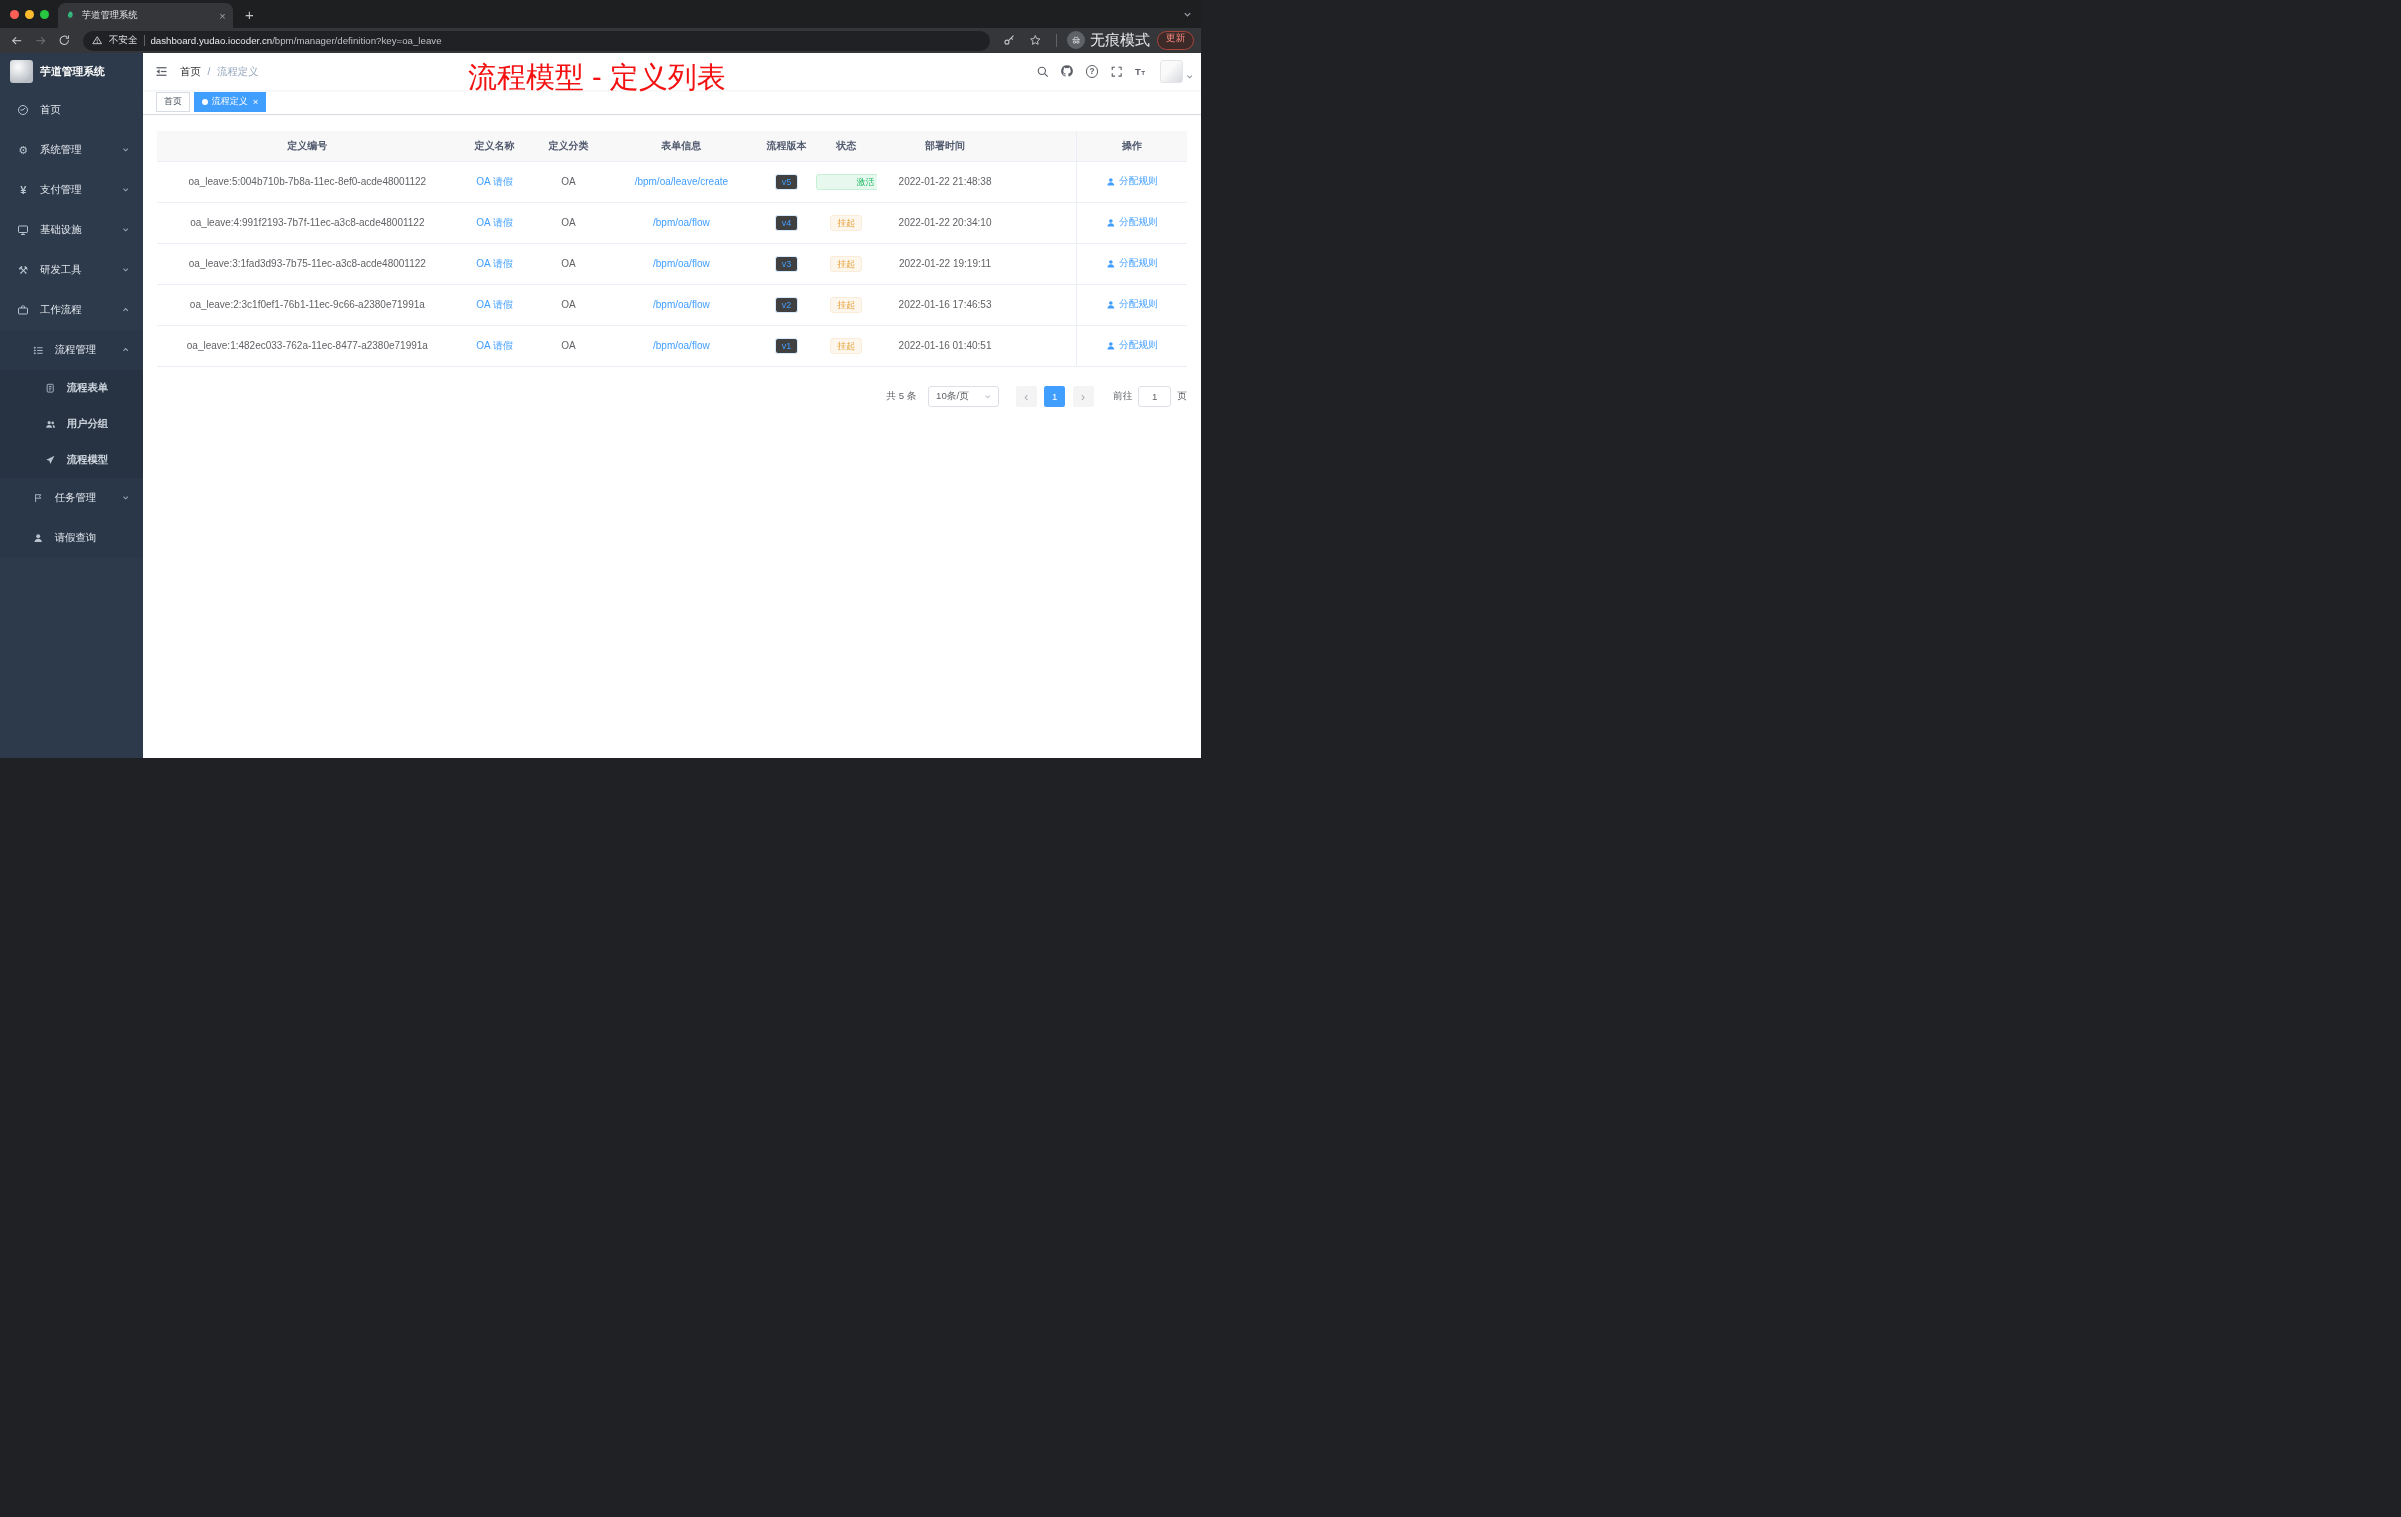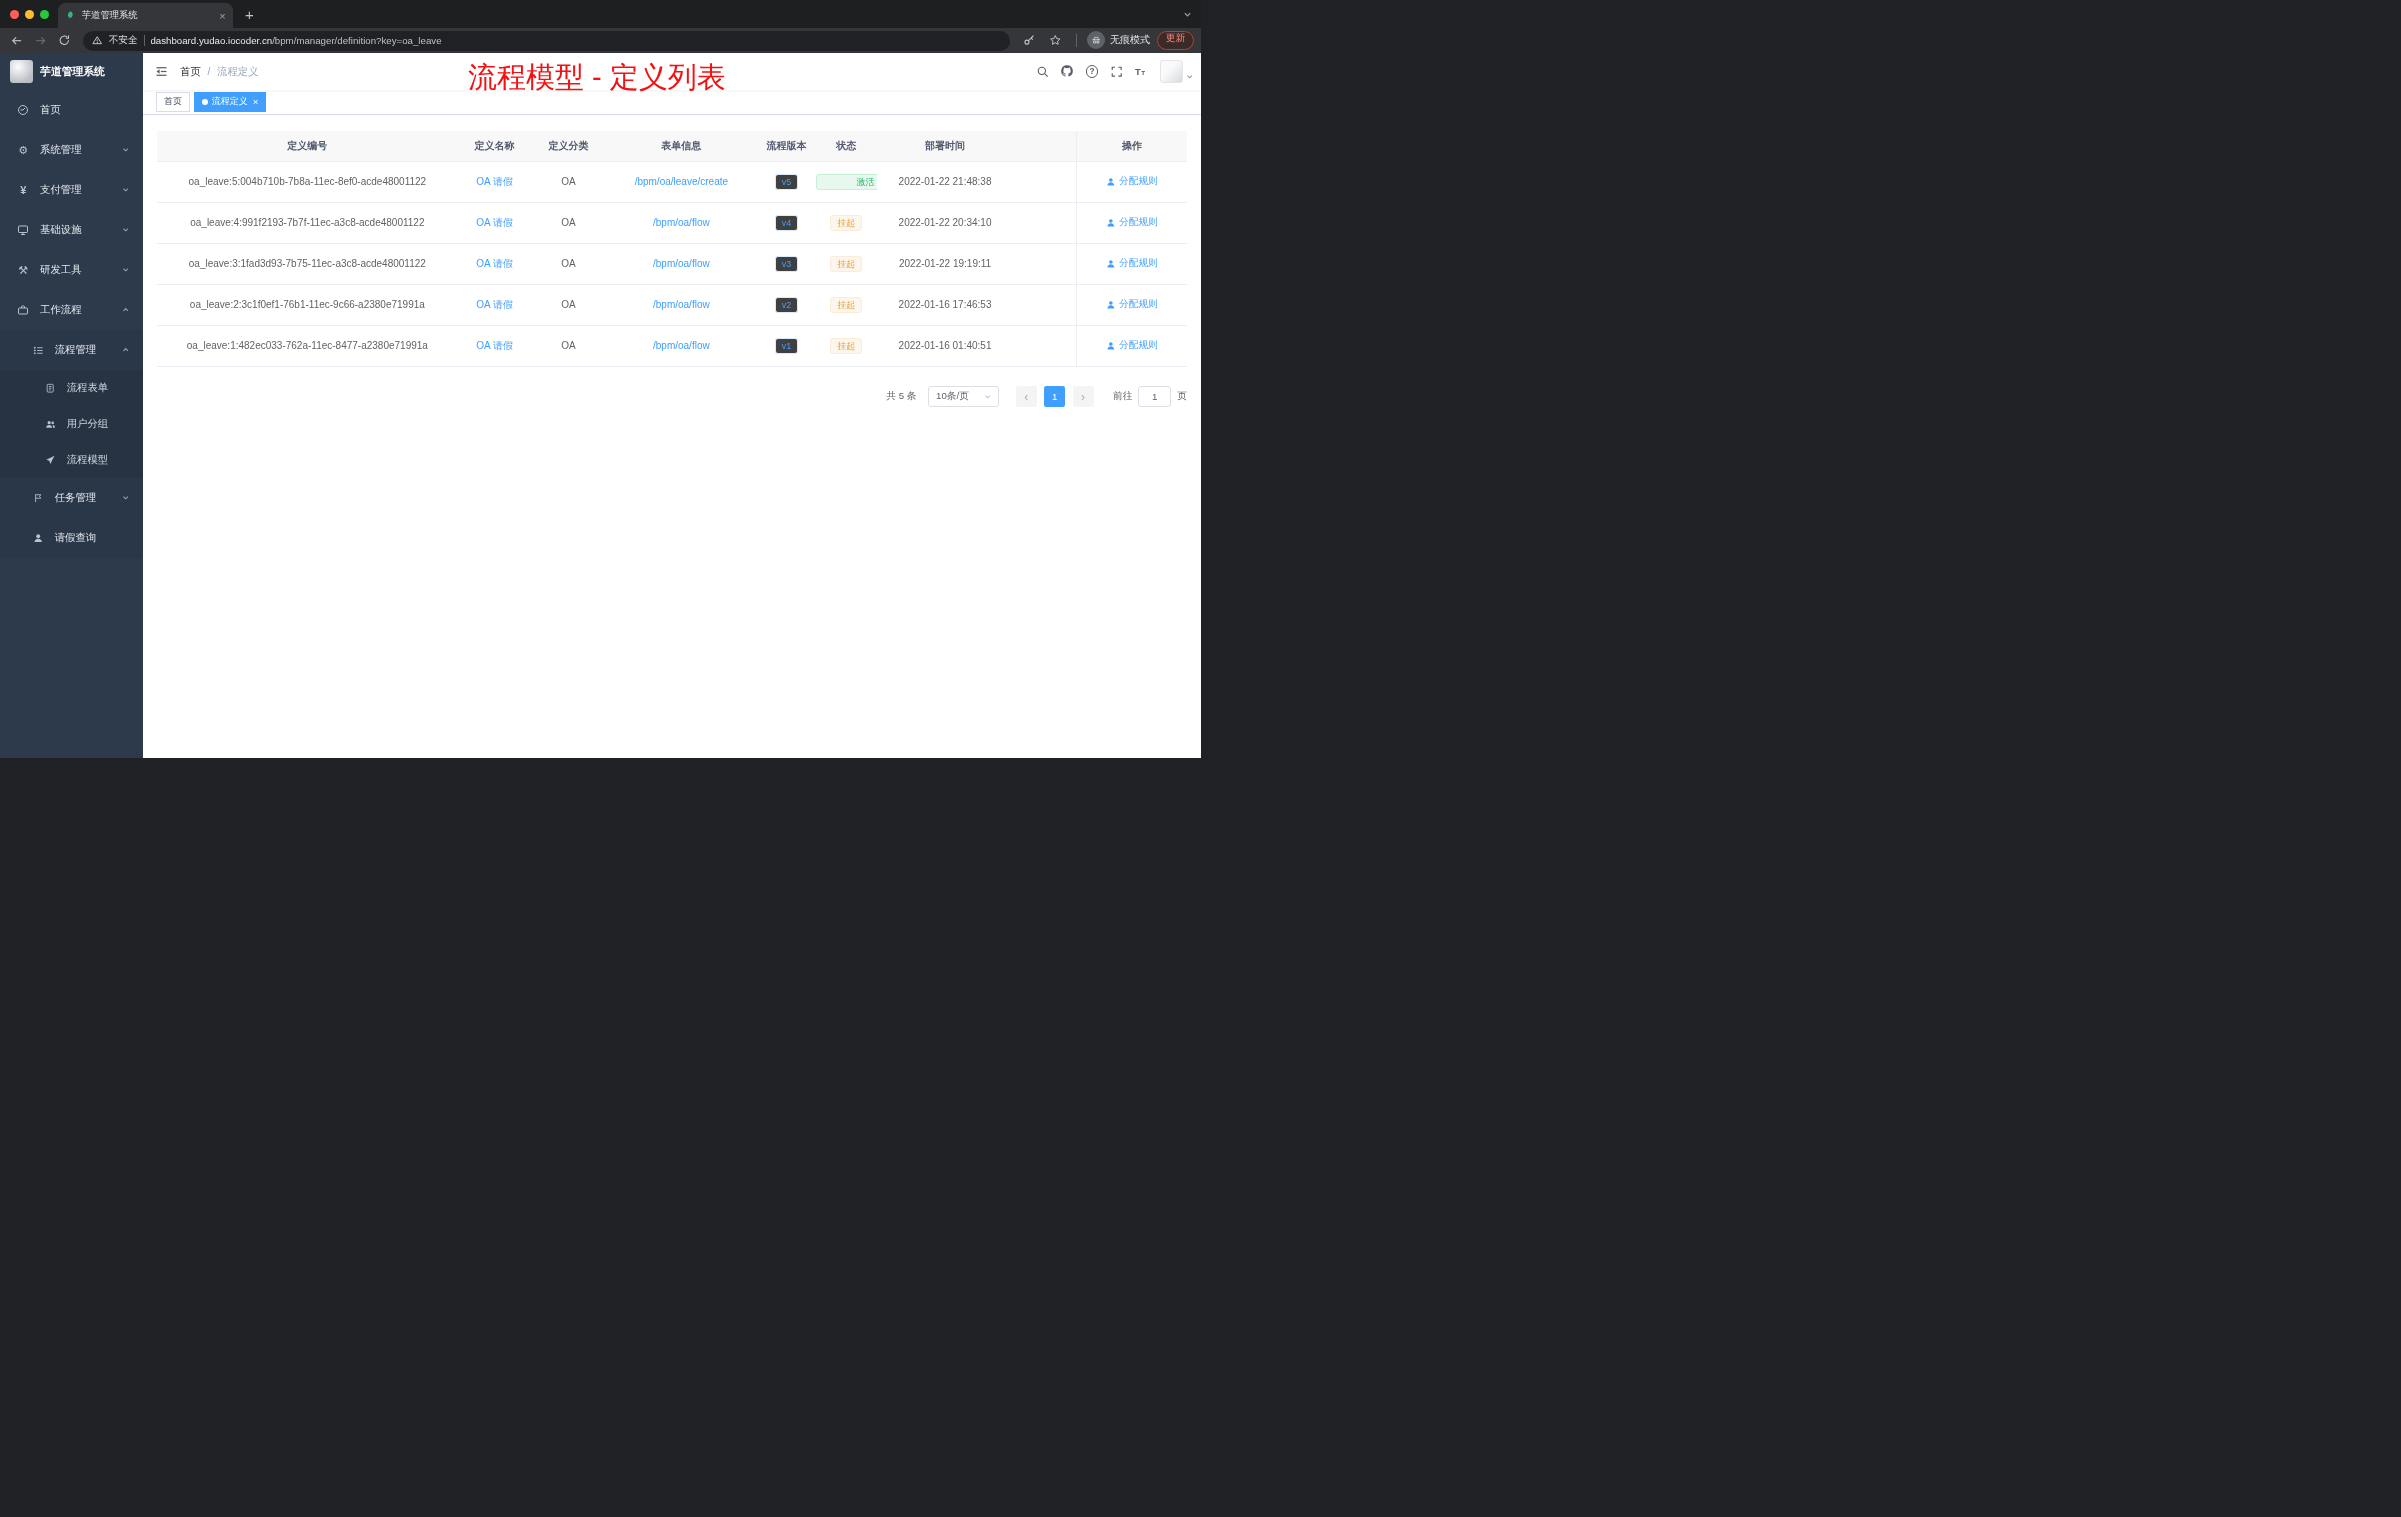--- a/index.html
+++ b/index.html
@@ -24,36 +24,36 @@
   .tb-ic{width:19.3px;height:19.3px;display:flex;align-items:center;justify-content:center;color:#c6c9cc;border-radius:50%;}
   .tb-ic.dim{color:#696d71;}
   .omnibox{flex:1;height:20px;background:#202124;border-radius:10.4px;display:flex;align-items:center;
            padding:0 9px;gap:6px;color:#e8eaed;font-size:9.7px;margin:0 4.5px;}
   .omni-div{width:0.7px;height:10.4px;background:#5f6368;}
   .url-host{color:#e8eaed;}
   .url-path{color:#bdc1c6;}
   .sec-label{color:#dadce0;}
   .tb-right{display:flex;align-items:center;gap:7.4px;}
   .v-div{width:0.7px;height:13.4px;background:#5f6368;margin:0 3px;}
-  .incog{display:flex;align-items:center;gap:5.2px;color:#e8eaed;font-size:10px;}
+  .incog{display:flex;align-items:center;gap:5.2px;color:#e8eaed;font-size:15px;}
   .incog-ic{width:18px;height:18px;border-radius:50%;background:#5f6368;display:flex;align-items:center;justify-content:center;color:#e8eaed;}
   .update-pill{display:flex;align-items:center;gap:6px;height:19.3px;padding:0 7.4px;border-radius:10.4px;
                border:0.7px solid #a8443a;background:#3b2a28;color:#ff8a80;font-size:9.7px;flex-direction:column;}
   .kebab{font-size:10.4px;color:#ff8a80;}
 
   
   .app{display:flex;height:705px;background:#fff;}
   .sidebar{width:143px;background:var(--sidebar-bg,#2d3a4b);flex-shrink:0;color:#dfe4ec;}
   .logo-row{height:37px;display:flex;align-items:center;gap:7.4px;padding-left:9.7px;}
   .logo-avatar{width:23px;height:23px;border-radius:3px;background:radial-gradient(circle at 35% 30%,#fdfdfd,#b9bec4 75%);}
   .logo-title{color:#fff;font-size:10.8px;font-weight:bold;}
   .mi{display:flex;align-items:center;height:40px;font-size:10.4px;cursor:pointer;color:#e2e7ee;}
   .mi.l1{padding-left:16.3px;}
   .mi.l2{padding-left:31px;}
-  .mi.l3{padding-left:43px;height:36px;color:#ced6df;}
+  .mi.l3{padding-left:43px;height:36px;color:#ced6df;font-weight:bold;}
   .mi-ico{width:14px;margin-right:9.7px;display:flex;justify-content:center;color:#b8c2cc;font-size:11px;line-height:1;}
   .mi-lab{flex:1;}
   .mi-arrow{margin-right:13.4px;color:#98a3b0;}
   .mi-arrow.up svg{transform:rotate(180deg);}
   .sub1{background:#2a3748;}
   .sub2{background:#273343;}
 
   .main{flex:1;display:flex;flex-direction:column;min-width:0;background:#fff;}
 
   

